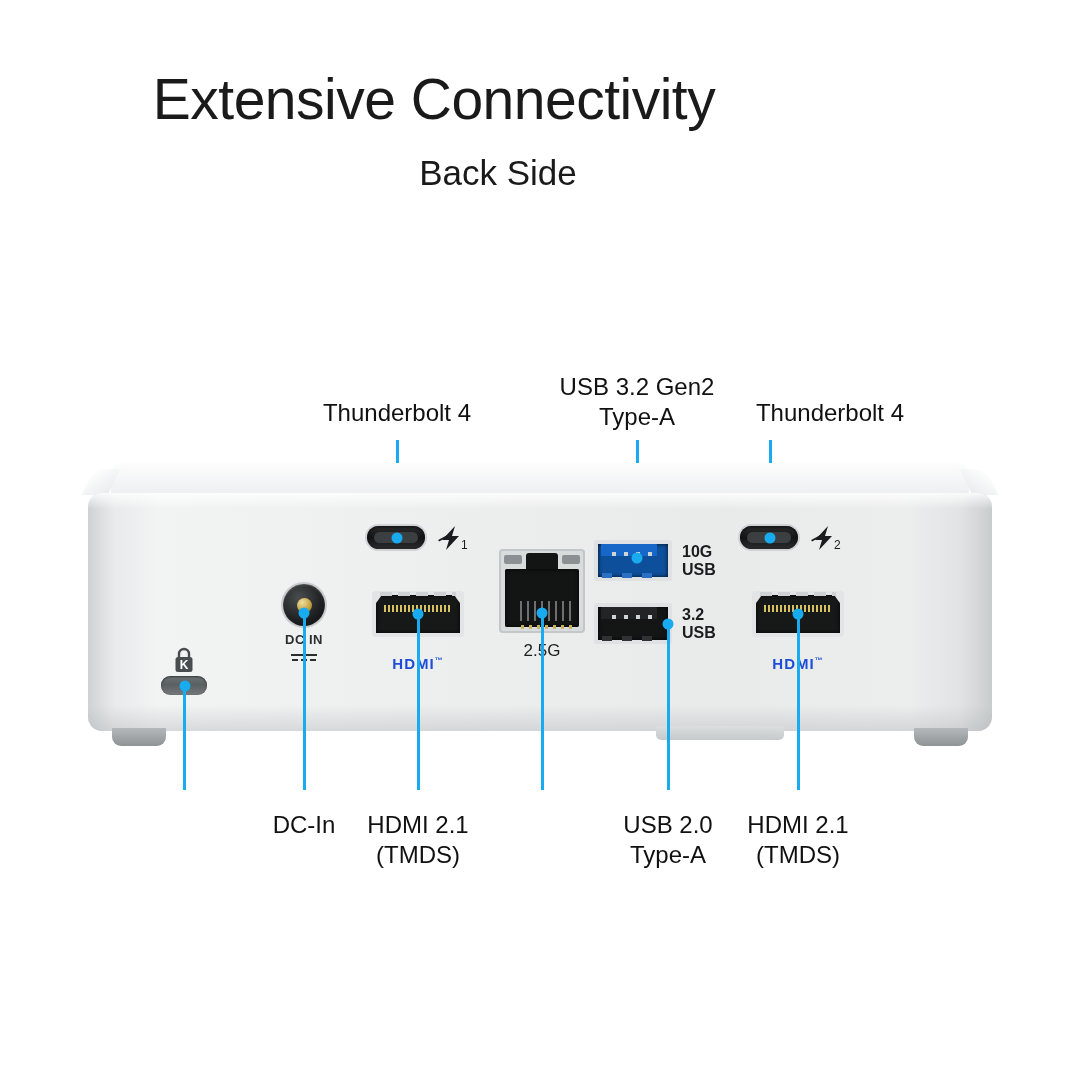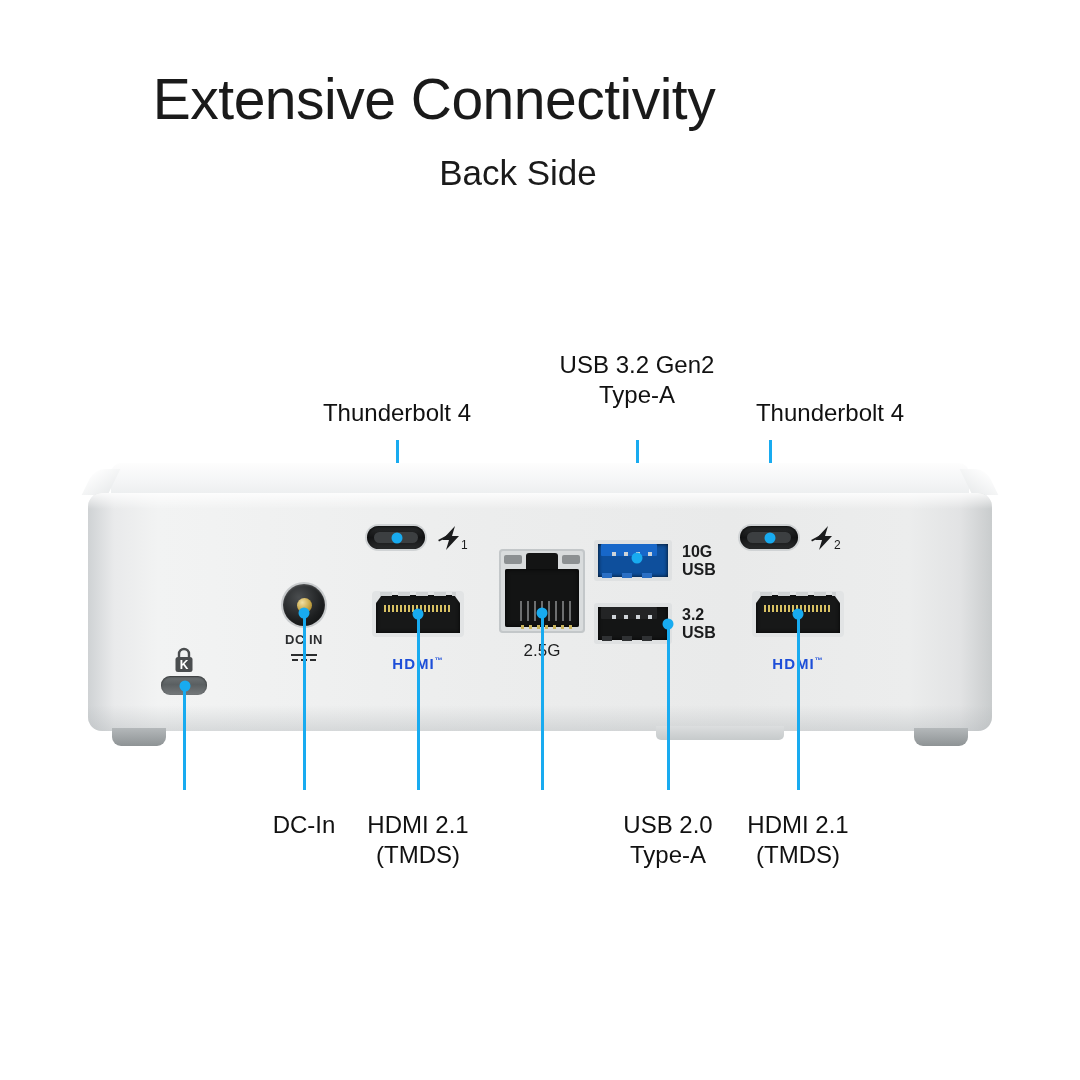--- a/index.html
+++ b/index.html
@@ -16,21 +16,21 @@
 
   
   .title{
     position:absolute;left:0;top:66px;width:868px;
     text-align:center;font-size:57px;line-height:66px;
     font-weight:400;letter-spacing:-.5px;color:#1a1a1a;
   }
   .subtitle{
     position:absolute;left:0;top:152px;width:996px;
     text-align:center;font-size:35px;line-height:42px;
-    font-weight:400;color:#1a1a1a;padding-left:20px;
+    font-weight:400;color:#1a1a1a;
   }
 
   
   .callout{
     position:absolute;text-align:center;
     font-size:24px;line-height:30px;font-weight:400;color:#111;
     white-space:pre-line;
   }
   .callout.top{transform:translateX(-50%);}
   .callout.bottom{transform:translateX(-50%);}
@@ -240,21 +240,21 @@
 </head>
 <body>
 
 <div id="stage">
 
   <div class="title">Extensive Connectivity</div>
   <div class="subtitle">Back Side</div>
 
   <div class="callout top" style="left:397px;top:398px;width:230px;">Thunderbolt  4</div>
 
-  <div class="callout top" style="left:637px;top:350px;width:230px;">USB 3.2 Gen2
+  <div class="callout top" style="left:637px;top:372px;width:230px;">USB 3.2 Gen2
 Type-A</div>
 
   <div class="callout top" style="left:830px;top:398px;width:230px;">Thunderbolt  4</div>
 
   <div class="leader" style="left:396px;top:440px;height:98px;"></div>
   <div class="leader" style="left:636px;top:440px;height:118px;"></div>
   <div class="leader" style="left:769px;top:440px;height:98px;"></div>
 
   <div id="chassis">
     <div class="top-face"></div>

